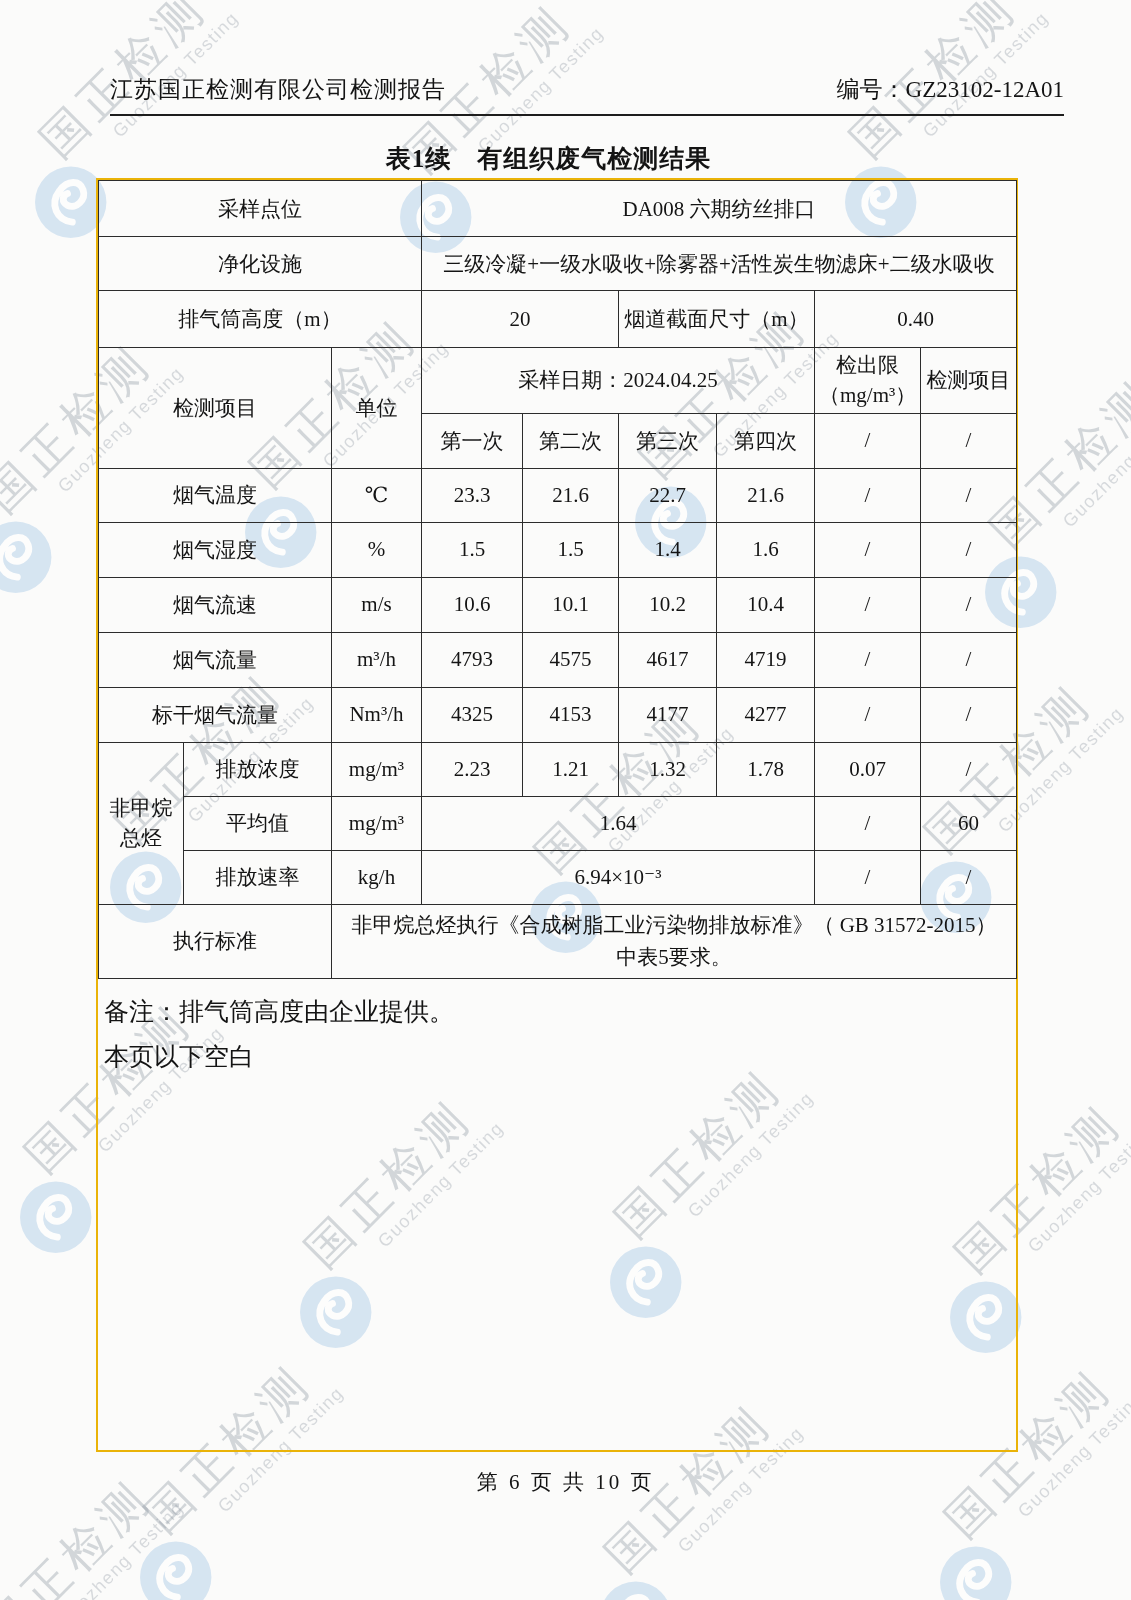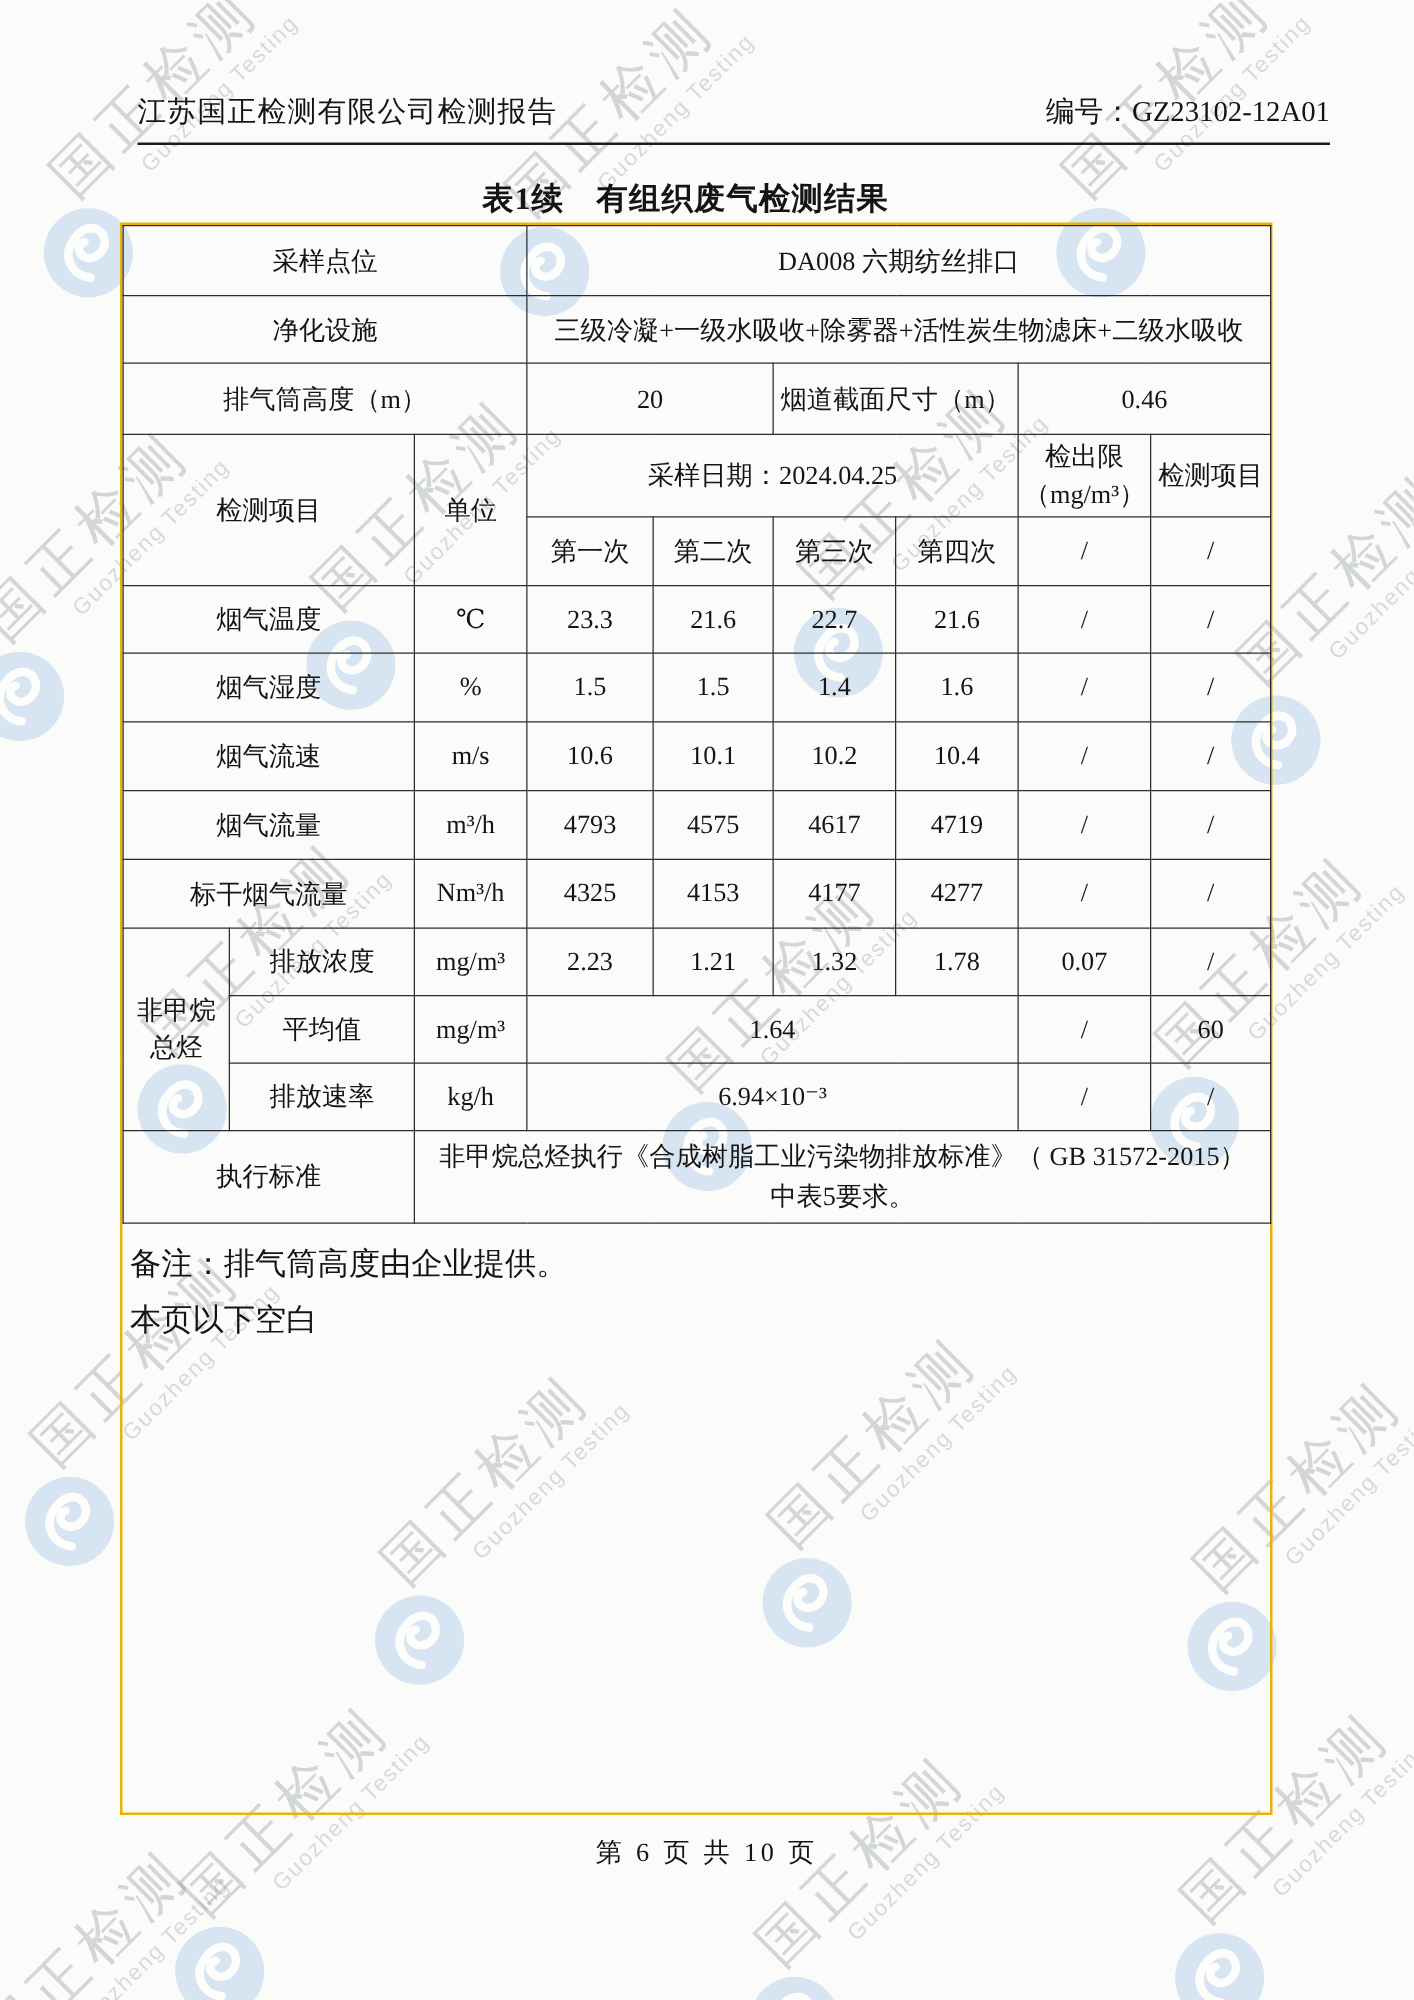--- a/index.html
+++ b/index.html
@@ -252,21 +252,21 @@
           <td colspan="6">DA008 六期纺丝排口</td>
         </tr>
         <tr style="height:54px">
           <td colspan="3">净化设施</td>
           <td colspan="6">三级冷凝+一级水吸收+除雾器+活性炭生物滤床+二级水吸收</td>
         </tr>
         <tr style="height:57px">
           <td colspan="3">排气筒高度（m）</td>
           <td colspan="2">20</td>
           <td colspan="2">烟道截面尺寸（m）</td>
-          <td colspan="2">0.46</td>
+          <td colspan="2">0.40</td>
         </tr>
         <tr style="height:61px">
           <td colspan="2" rowspan="2">检测项目</td>
           <td rowspan="2">单位</td>
           <td colspan="4">采样日期：2024.04.25</td>
           <td>
             <div class="two-line">
               <div>检出限</div>
               <div>（mg/m³）</div>
             </div>

